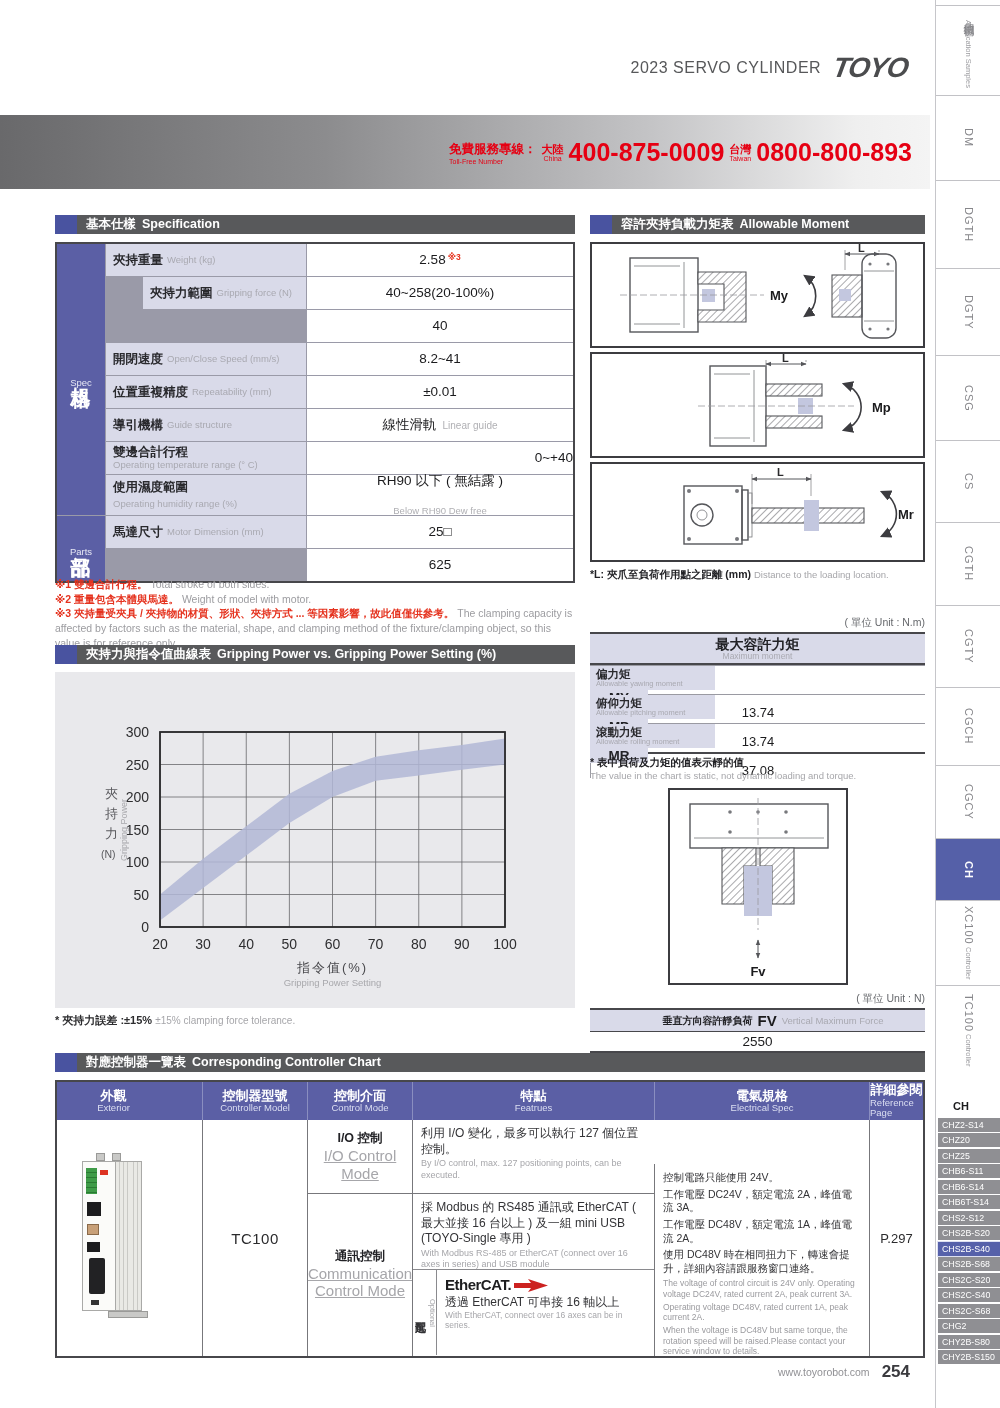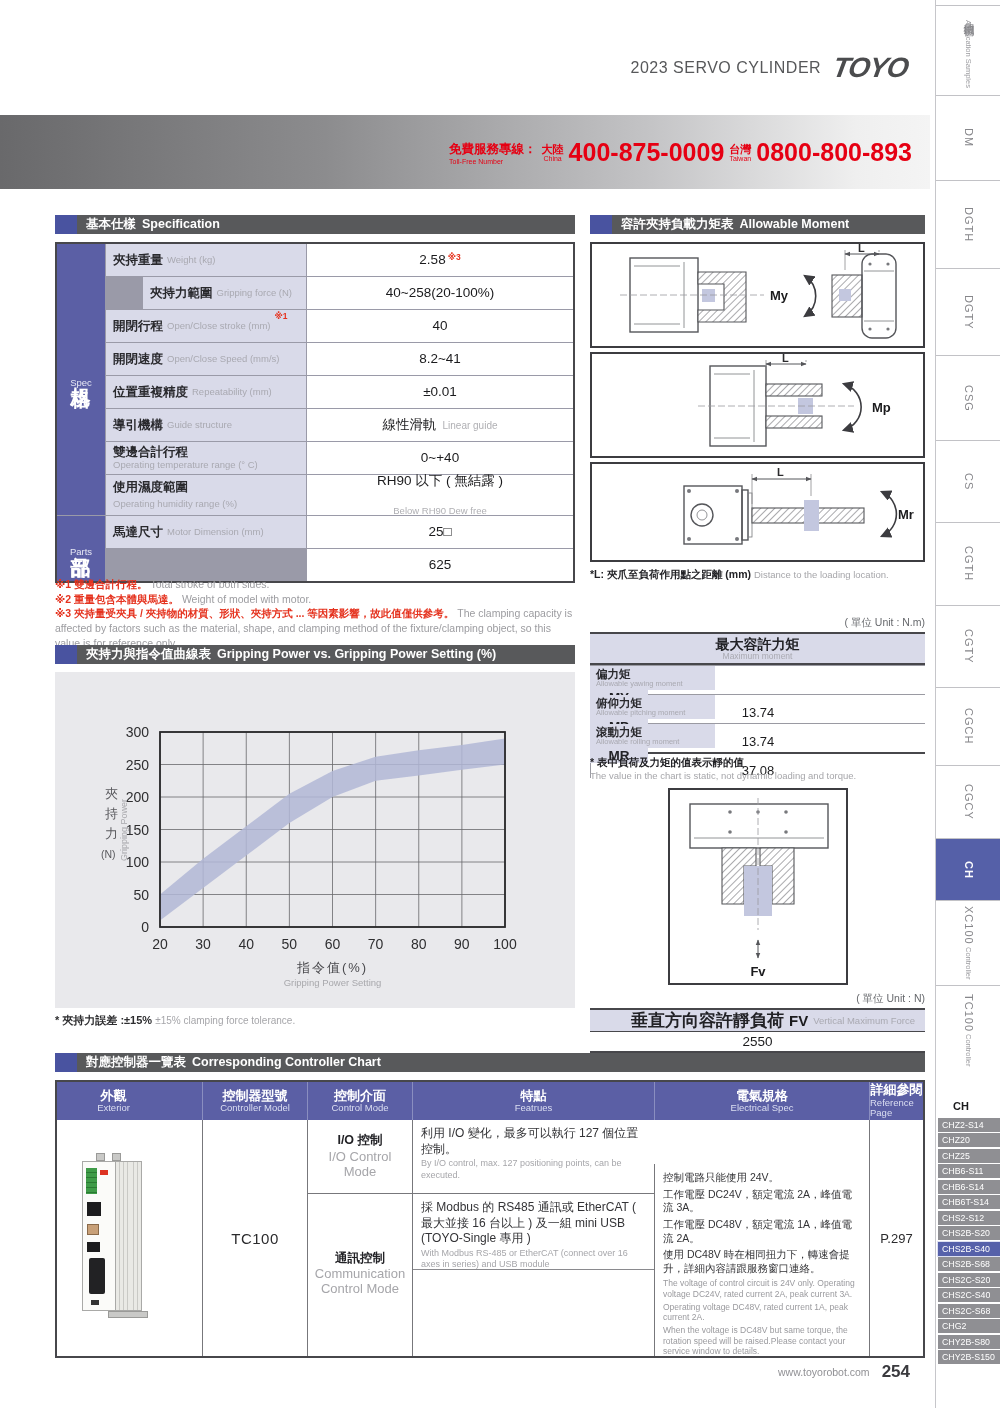--- a/index.html
+++ b/index.html
@@ -72,41 +72,41 @@
   .mom-label .zh { font-size:11.5px; font-weight:bold; color:#29292d; }
   .mom-label .en { font-size:7.5px; color:#a9a9b1; }
   .mom-sym { width:58px; background:#d9dae9; display:flex; align-items:center; justify-content:center; font-weight:bold; font-size:13.5px; color:#222226; }
   .mom-val { flex:1; background:#fff; border-left:1px solid #9a9aa2; display:flex; align-items:center; justify-content:center; font-size:13px; color:#1b1b1d; }
   .static-note { position:absolute; left:590px; top:756px; width:340px; font-size:10.5px; line-height:1.3; }
   .static-note .zh { font-weight:bold; color:#222226; }
   .static-note .en { color:#a6a6aa; font-size:9.5px; }
 
   .fv-box { position:absolute; left:668px; top:788px; width:180px; height:197px; background:#fff; border:2px solid #3c3c40; }
   .fv-head { position:absolute; left:590px; top:1008px; width:335px; height:24px; background:#d9dae9; border-top:2px solid #47474b; border-bottom:1px solid #47474b; display:flex; align-items:center; justify-content:center; gap:5px; }
-  .fv-head .zh { font-size:17px; font-weight:bold; color:#222226;margin-left:31px; }
+  .fv-head .zh { font-size:10px; font-weight:bold; color:#222226;margin-left:31px; }
   .fv-head .sym { font-size:15px; font-weight:bold; color:#1b1b1d; }
   .fv-head .en { font-size:9.5px; color:#a9a9b1; }
   .fv-val { position:absolute; left:590px; top:1032px; width:335px; height:21px; border-bottom:2px solid #47474b; display:flex; align-items:center; justify-content:center; font-size:13.5px; color:#1b1b1d; }
 
   
   .ctl-table { position:absolute; left:55px; top:1080px; width:870px; border:2px solid #47474b; }
   .ctl-head { display:flex; height:38px; background:#5b5fa5; }
   .ctl-head .hc { display:flex; flex-direction:column; align-items:center; justify-content:center; color:#fff; line-height:1.1; border-left:1px solid #8a8ec0; }
   .ctl-head .hc:first-child { border-left:none; }
   .ctl-head .zh { font-size:13px; font-weight:bold; }
   .ctl-head .en { font-size:9.5px; color:#dcdff2; }
   .ctl-body { display:flex; height:236px; background:#fff; }
   .ctl-col { border-left:1px solid #77777b; position:relative; }
   .ctl-col:first-child { border-left:none; }
   .w1{width:113px;} .w2{width:105px;margin-left:32px;} .w3{width:105px;} .w4{width:242px;} .w5{width:215px;} .w6{flex:1;}
   .cell-center { display:flex; flex-direction:column; align-items:center; justify-content:center; text-align:center; }
   .model-txt { font-size:15px; color:#2b2b2d; letter-spacing:.5px; }
   .mode-cell { line-height:1.15; }
   .mode-cell .zh { font-size:12.5px; font-weight:bold; color:#222226; }
-  .mode-cell .en { font-size:13px; color:#a6a6aa; margin-top:2px; padding:0 4px; }
+  .mode-cell .en { font-size:15px; color:#a6a6aa; margin-top:2px; padding:0 4px;text-decoration:underline; }
   .h-io { height:74px; border-bottom:1px solid #77777b; }
   .h-comm { height:160px; }
   .feat-cell { padding:6px 8px; line-height:1.3; }
   .feat-cell .zh { font-size:12px; color:#333336; display:block; }
   .feat-cell .en { font-size:9px; color:#a6a6aa; display:block; margin-top:1px; }
   .h-commtxt { height:76px; border-bottom:1px solid #8a8a8e; }
   .eth-row { height:85px; display:flex; }
   .opt-strip { width:24px; border-right:1px solid #8a8a8e; display:flex; align-items:center; justify-content:center; }
   .opt-zh { font-size:11px; font-weight:bold; color:#333336; writing-mode:vertical-rl; }
   .opt-en { font-size:7.5px; color:#a6a6aa; writing-mode:vertical-rl; }
@@ -241,25 +241,20 @@
     <div class="spec-label" style="grid-row:2;margin-left:37px;">
         <span class="zh">夾持力範圍</span>
         <span class="en">Gripping force (N)</span>
       </div>
     <div class="spec-value" style="grid-row:2;">
         <span class="row">
           <span>40~258(20-100%)</span>
         </span>
       </div>
 
-    <div class="spec-label" style="grid-row:3;">
-        <span class="zh">開閉行程</span>
-        <span class="en">Open/Close stroke (mm)</span>
-        <span class="sup">※1</span>
-      </div>
     <div class="spec-value" style="grid-row:3;">
         <span class="row">
           <span>40</span>
         </span>
       </div>
 
     <div class="spec-label" style="grid-row:4;">
         <span class="zh">開閉速度</span>
         <span class="en">Open/Close Speed (mm/s)</span>
       </div>
@@ -287,21 +282,21 @@
         <span class="row">
           <span>線性滑軌</span>
           <span class="ven">Linear guide</span>
         </span>
       </div>
 
     <div class="spec-label" style="grid-row:7;">
         <span class="zh">雙邊合計行程</span>
         <span class="en">Operating temperature range (° C)</span>
       </div>
-    <div class="spec-value" style="grid-row:7;">
+    <div class="spec-value" style="grid-row:7;align-items:flex-end;">
         <span class="row">
           <span>0~+40</span>
         </span>
       </div>
 
     <div class="spec-label" style="grid-row:8;">
         <span class="zh">使用濕度範圍</span>
         <span class="en">Operating humidity range (%)</span>
       </div>
     <div class="spec-value" style="grid-row:8;">
@@ -595,20 +590,36 @@
       </div>
       <div class="ctl-col w4">
         <div class="h-io feat-cell">
           <span class="zh">利用 I/O 變化，最多可以執行 127 個位置控制。</span>
           <span class="en">By I/O control, max. 127 positioning points, can be executed.</span>
         </div>
         <div class="h-commtxt feat-cell">
           <span class="zh">採 Modbus 的 RS485 通訊或 EtherCAT ( 最大並接 16 台以上 ) 及一組 mini USB (TOYO-Single 專用 )</span>
           <span class="en">With Modbus RS-485 or EtherCAT (connect over 16 axes in series) and USB module</span>
         </div>
+        <div class="eth-row">
+          <div class="opt-strip">
+            <span class="opt-zh">選配</span>
+            <span class="opt-en">Optional</span>
+          </div>
+          <div class="eth-content">
+            <div class="eth-logo-line">
+              <span class="eth-logo">EtherCAT.</span>
+              <svg width="36" height="13" viewBox="0 0 36 13">
+                <path d="M1,4 h17 l-3,-4 l20,6.5 l-20,6.5 l3,-4 h-17 z" fill="#cc2220"></path>
+              </svg>
+            </div>
+            <span class="eth-zh">透過 EtherCAT 可串接 16 軸以上</span>
+            <span class="eth-en">With EtherCAT,  connect over 16 axes can be in series.</span>
+          </div>
+        </div>
       </div>
       <div class="ctl-col w5 elec-cell">
         <div class="elec-zh">控制電路只能使用 24V。</div>
         <div class="elec-zh">工作電壓 DC24V，額定電流 2A，峰值電流 3A。</div>
         <div class="elec-zh">工作電壓 DC48V，額定電流 1A，峰值電流 2A。</div>
         <div class="elec-zh">使用 DC48V 時在相同扭力下，轉速會提升，詳細內容請跟服務窗口連絡。</div>
         <div class="elec-en">The voltage of control circuit is 24V only. Operating voltage DC24V, rated current 2A, peak current 3A.</div>
         <div class="elec-en">Operating voltage DC48V, rated current 1A, peak current 2A.</div>
         <div class="elec-en">When the voltage is DC48V but same torque, the rotation speed will be raised.Please contact your service window to details.</div>
       </div>

